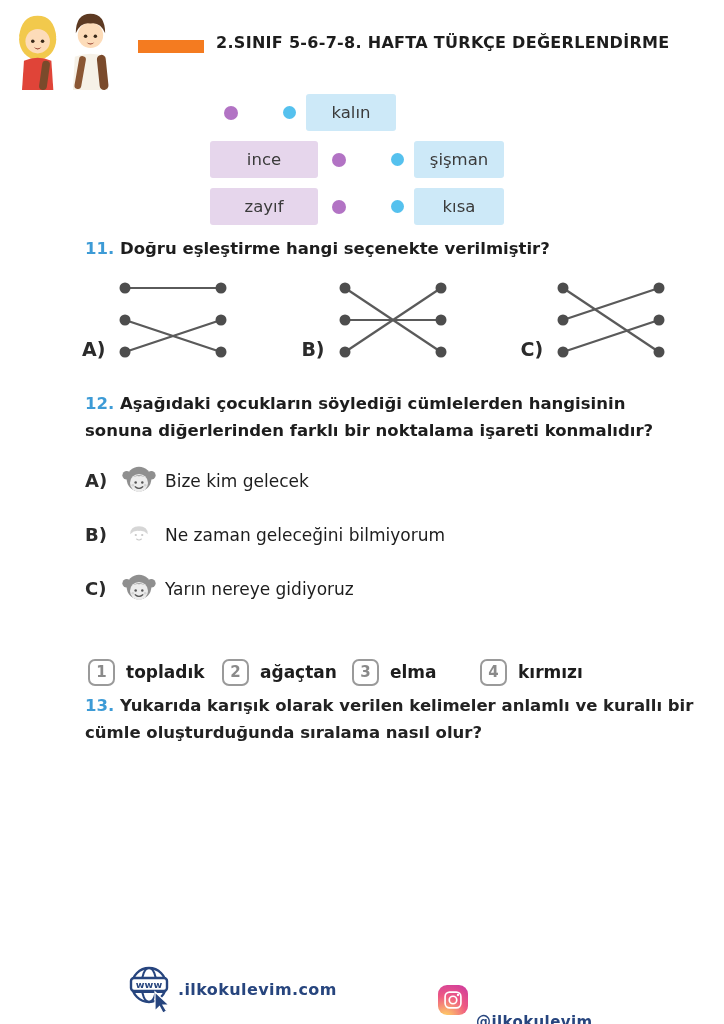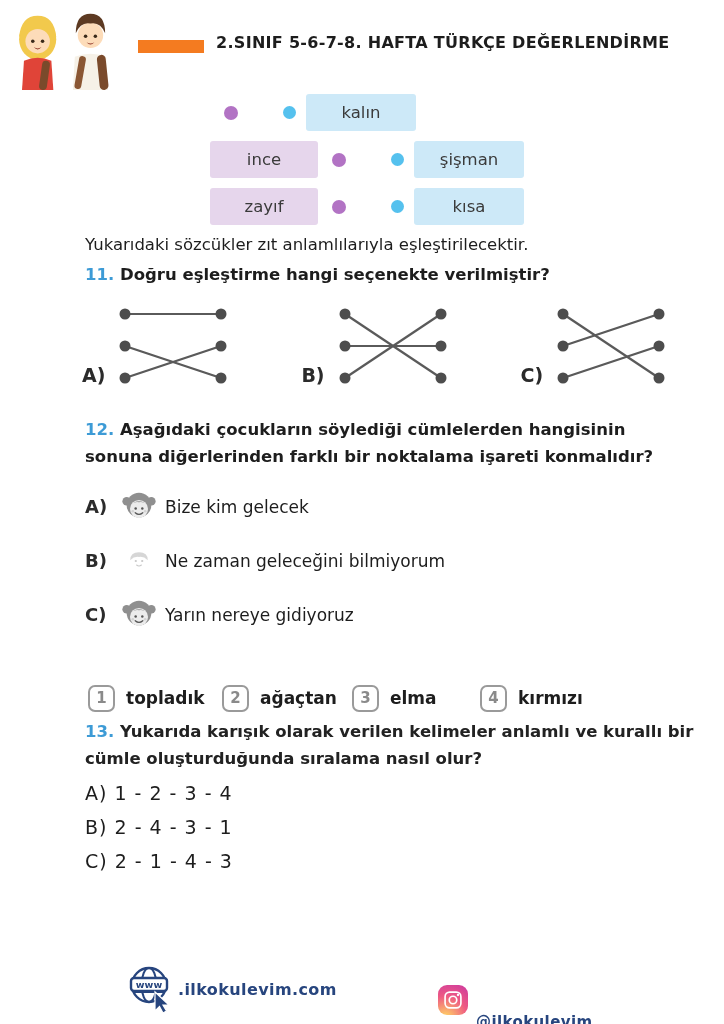--- a/index.html
+++ b/index.html
@@ -24,21 +24,21 @@
   .logo-evim { position:relative; display:flex; flex-direction:column; align-items:center; }
   .logo-evim-text { font-size:17px; font-weight:700; font-style:italic; color:#d63fa6; line-height:14px; }
   
   .match-wrap { margin:4px 0 0 210px; }
   .match-row { display:flex; align-items:center; margin-bottom:10px; }
   .word-box {
     width:108px; height:37px; display:flex; align-items:center; justify-content:center;
     font-size:16.5px; color:#3a3a3a; border-radius:3px;
   }
   .word-box.left  { background:#e6d6ec; }
-  .word-box.right { background:#cde9f8; width:110px; }
+  .word-box.right { background:#cde9f8; width:90px; }
   .dot { border-radius:50%; }
   .dot.purple { width:14px; height:14px; background:#b273c4; margin-left:14px; }
   .dot.blue   { width:13px; height:13px; background:#55c1ee; margin-left:45px; margin-right:10px; }
   
   .intro { margin:10px 0 0 85px; font-size:16.5px; color:#1d1d1d; }
   .qline { margin:7px 0 0 85px; font-size:16.5px; font-weight:700; color:#1d1d1d; width:600px; line-height:1.65; }
   .qnum { color:#3d9bd6; font-weight:700; }
   
   .diagrams { display:flex; margin:12px 0 0 82px; gap:68px; }
   .diagram { display:flex; align-items:flex-end; gap:8px; }
@@ -120,21 +120,20 @@
       <div class="word-box right">şişman</div>
     </div>
     <div class="match-row">
       <div class="word-box left">zayıf</div>
       <div class="dot purple"></div>
       <div class="dot blue"></div>
       <div class="word-box right">kısa</div>
     </div>
   </div>
 
-  <div class="intro">Yukarıdaki sözcükler zıt anlamlılarıyla eşleştirilecektir.</div>
 
   <div class="qline">
     <span class="qnum">11.</span>
     <span>Doğru eşleştirme hangi seçenekte verilmiştir?</span>
   </div>
 
   <div class="diagrams">
     <div class="diagram">
       <span class="diagram-label">A)</span>
       <svg width="120" height="90" viewBox="0 0 120 90">
@@ -251,25 +250,20 @@
     <div class="card">
       <span class="card-num">4</span>
       <span class="card-word">kırmızı</span>
     </div>
   </div>
 
   <div class="q13-line">
     <span class="qnum">13.</span>
     <span>Yukarıda karışık olarak verilen kelimeler anlamlı ve kurallı bir cümle oluşturduğunda sıralama nasıl olur?</span>
   </div>
-  <div class="q13-opts">
-    <div class="q13-opt"><span>A)</span> <span>1 - 2 - 3 - 4</span></div>
-    <div class="q13-opt"><span>B)</span> <span>2 - 4 - 3 - 1</span></div>
-    <div class="q13-opt"><span>C)</span> <span>2 - 1 - 4 - 3</span></div>
-  </div>
 
   <div class="footer">
     <div class="site">
       <svg width="48" height="50" viewBox="0 0 48 50">
         <circle cx="21" cy="21" r="17" fill="none" stroke="#27457e" stroke-width="2.4"></circle>
         <ellipse cx="21" cy="21" rx="7.5" ry="17" fill="none" stroke="#27457e" stroke-width="2"></ellipse>
         <line x1="5" y1="14" x2="37" y2="14" stroke="#27457e" stroke-width="2"></line>
         <line x1="5" y1="28" x2="37" y2="28" stroke="#27457e" stroke-width="2"></line>
         <rect x="3" y="14" width="36" height="13" rx="3" fill="#ffffff" stroke="#27457e" stroke-width="2.4"></rect>
         <text x="21" y="24" text-anchor="middle" font-size="9.5" font-weight="bold" fill="#27457e">www</text>

